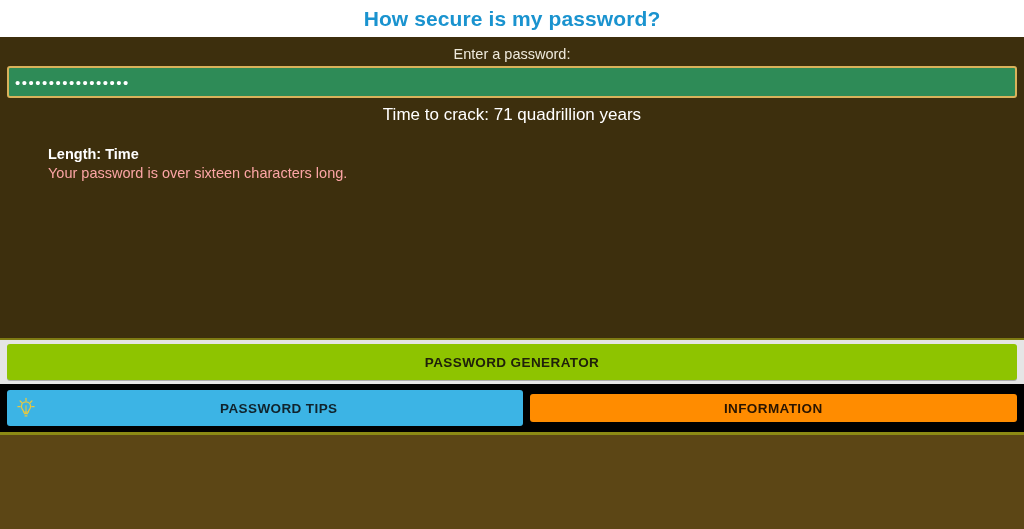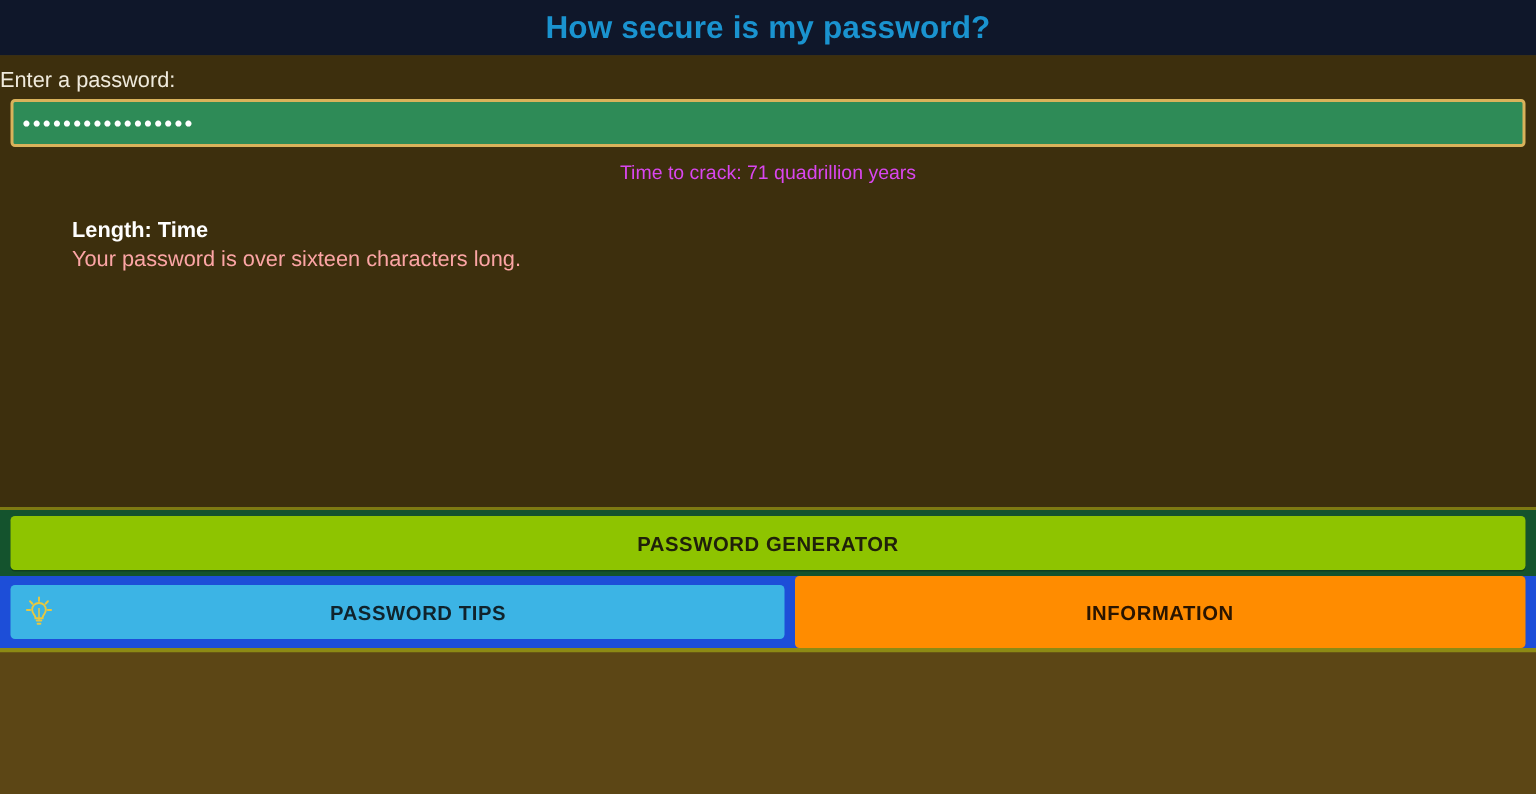--- a/index.html
+++ b/index.html
@@ -22,21 +22,21 @@
     height: 529px;
     background: #5c4615;
     display: flex;
     flex-direction: column;
   }
 
   
   .header-bar {
     height: 37px;
     flex: 0 0 37px;
-    background: #0f172a;
+    background: #ffffff;
     display: flex;
     align-items: center;
     justify-content: center;
   }
   .app-title {
     color: #1a93cf;
     font-size: 21px;
     font-weight: bold;
     letter-spacing: 0.1px;
     line-height: 1;
@@ -52,21 +52,21 @@
     height: 301px;
     background: #3d2f0d;
     position: relative;
     box-sizing: border-box;
     padding: 0;
   }
 
   .field-label {
     color: #efeadc;
     font-size: 14.5px;
-    text-align: left;
+    text-align: center;
     padding-top: 9px;
     line-height: 16px;
   }
 
   .password-row {
     padding: 4px 7px 0 7px;
     box-sizing: border-box;
   }
   .password-input {
     display: block;
@@ -80,22 +80,22 @@
     font-family: "Liberation Sans", sans-serif;
     font-size: 15px;
     letter-spacing: 1.5px;
     padding: 0 6px;
     outline: none;
     caret-color: #ffffff;
   }
   .password-input::placeholder { color: #cfe8da; }
 
   .crack-time {
-    color: #d946ef;
-    font-size: 13px;
+    color: #ffffff;
+    font-size: 17px;
     text-align: center;
     padding-top: 9px;
     line-height: 16px;
   }
 
   .analysis {
     padding: 22px 0 0 48px;
   }
   .analysis-title {
     color: #ffffff;
@@ -115,21 +115,21 @@
   .divider {
     height: 2px;
     flex: 0 0 2px;
     background: #7e7a12;
   }
 
   
   .generator-zone {
     flex: 0 0 44px;
     height: 44px;
-    background: #14532d;
+    background: #e5e5e5;
     display: flex;
     align-items: center;
     padding: 0 7px;
     box-sizing: border-box;
   }
   .btn {
     border: none;
     border-radius: 3px;
     font-family: "Liberation Sans", sans-serif;
     font-size: 13.5px;
@@ -147,37 +147,37 @@
     width: 100%;
     height: 36px;
     background: #8ec400;
     color: #20210a;
     box-shadow: 0 1px 0 rgba(0,0,0,0.25);
   }
 
   .secondary-zone {
     flex: 0 0 48px;
     height: 48px;
-    background: #1d4ed8;
+    background: #000000;
     display: flex;
     align-items: center;
     padding: 0 7px;
     box-sizing: border-box;
     gap: 7px;
   }
   .btn-tips {
     flex: 1 1 0;
     height: 36px;
     background: #3cb4e5;
     color: #10232c;
     padding-left: 28px;
   }
   .btn-info {
     flex: 1 1 0;
-    height: 48px;
+    height: 28px;
     background: #ff8c00;
     color: #2a1500;
   }
   .bulb-icon {
     position: absolute;
     left: 8px;
     top: 50%;
     transform: translateY(-50%);
     width: 22px;
     height: 22px;

